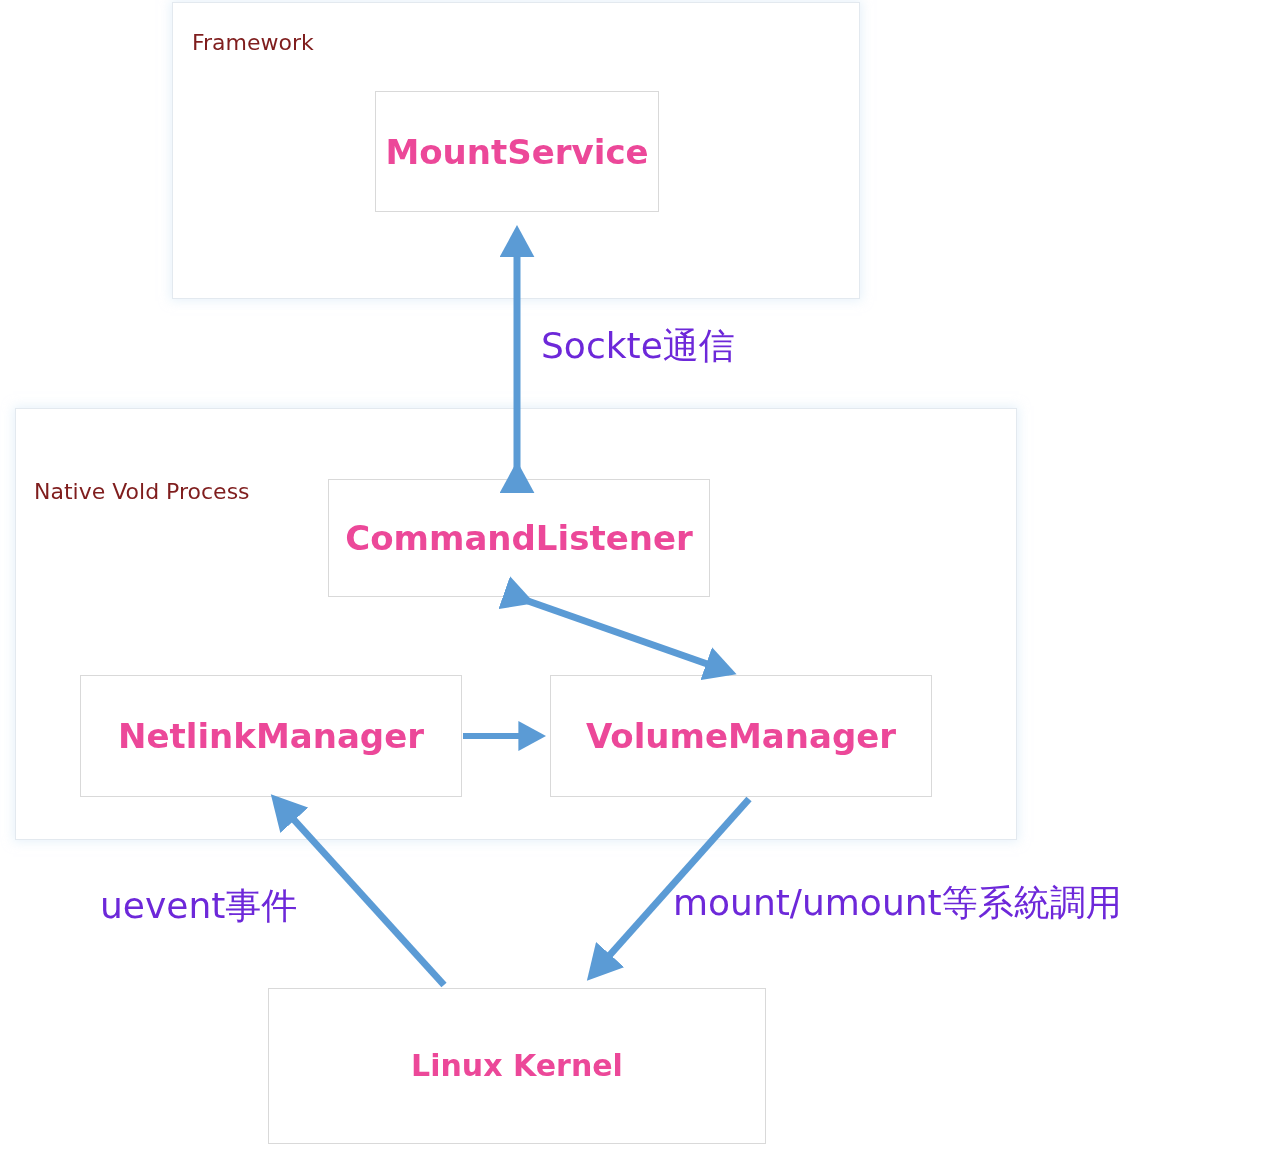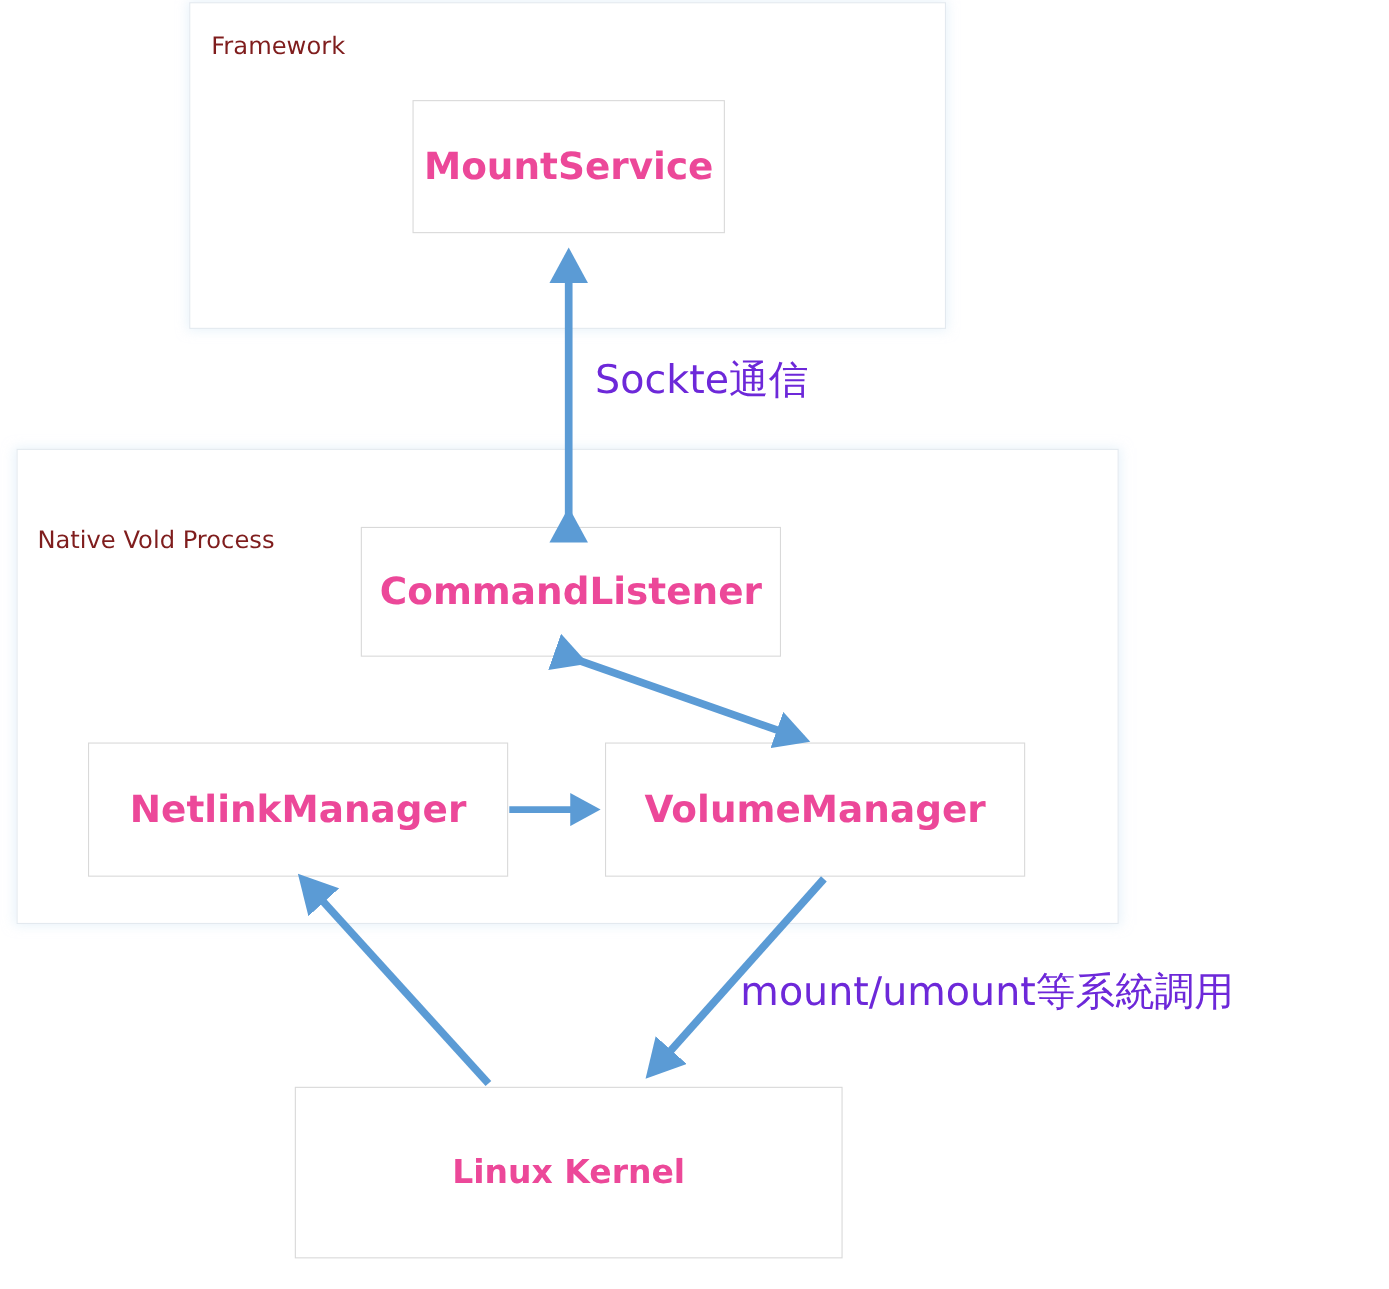--- a/index.html
+++ b/index.html
@@ -137,16 +137,17 @@
     </g>
 
       Linux Kernel (diagonal down-left single arrow) --&gt;
     <g>
       <line x1="749" y1="799" x2="592" y2="975" stroke="#5b9bd5" stroke-width="7" marker-end="url(#ah3)"></line>
     </g>
   </svg>
 
   <div class="edge-label" style="left:541px; top:328px;">Sockte通信</div>
 
+  <div class="edge-label" style="left:100px; top:888px;">uevent事件</div>
 
   <div class="edge-label" style="left:673px; top:885px;">mount/umount等系統調用</div>
 
 </div>
 
 </body></html>

